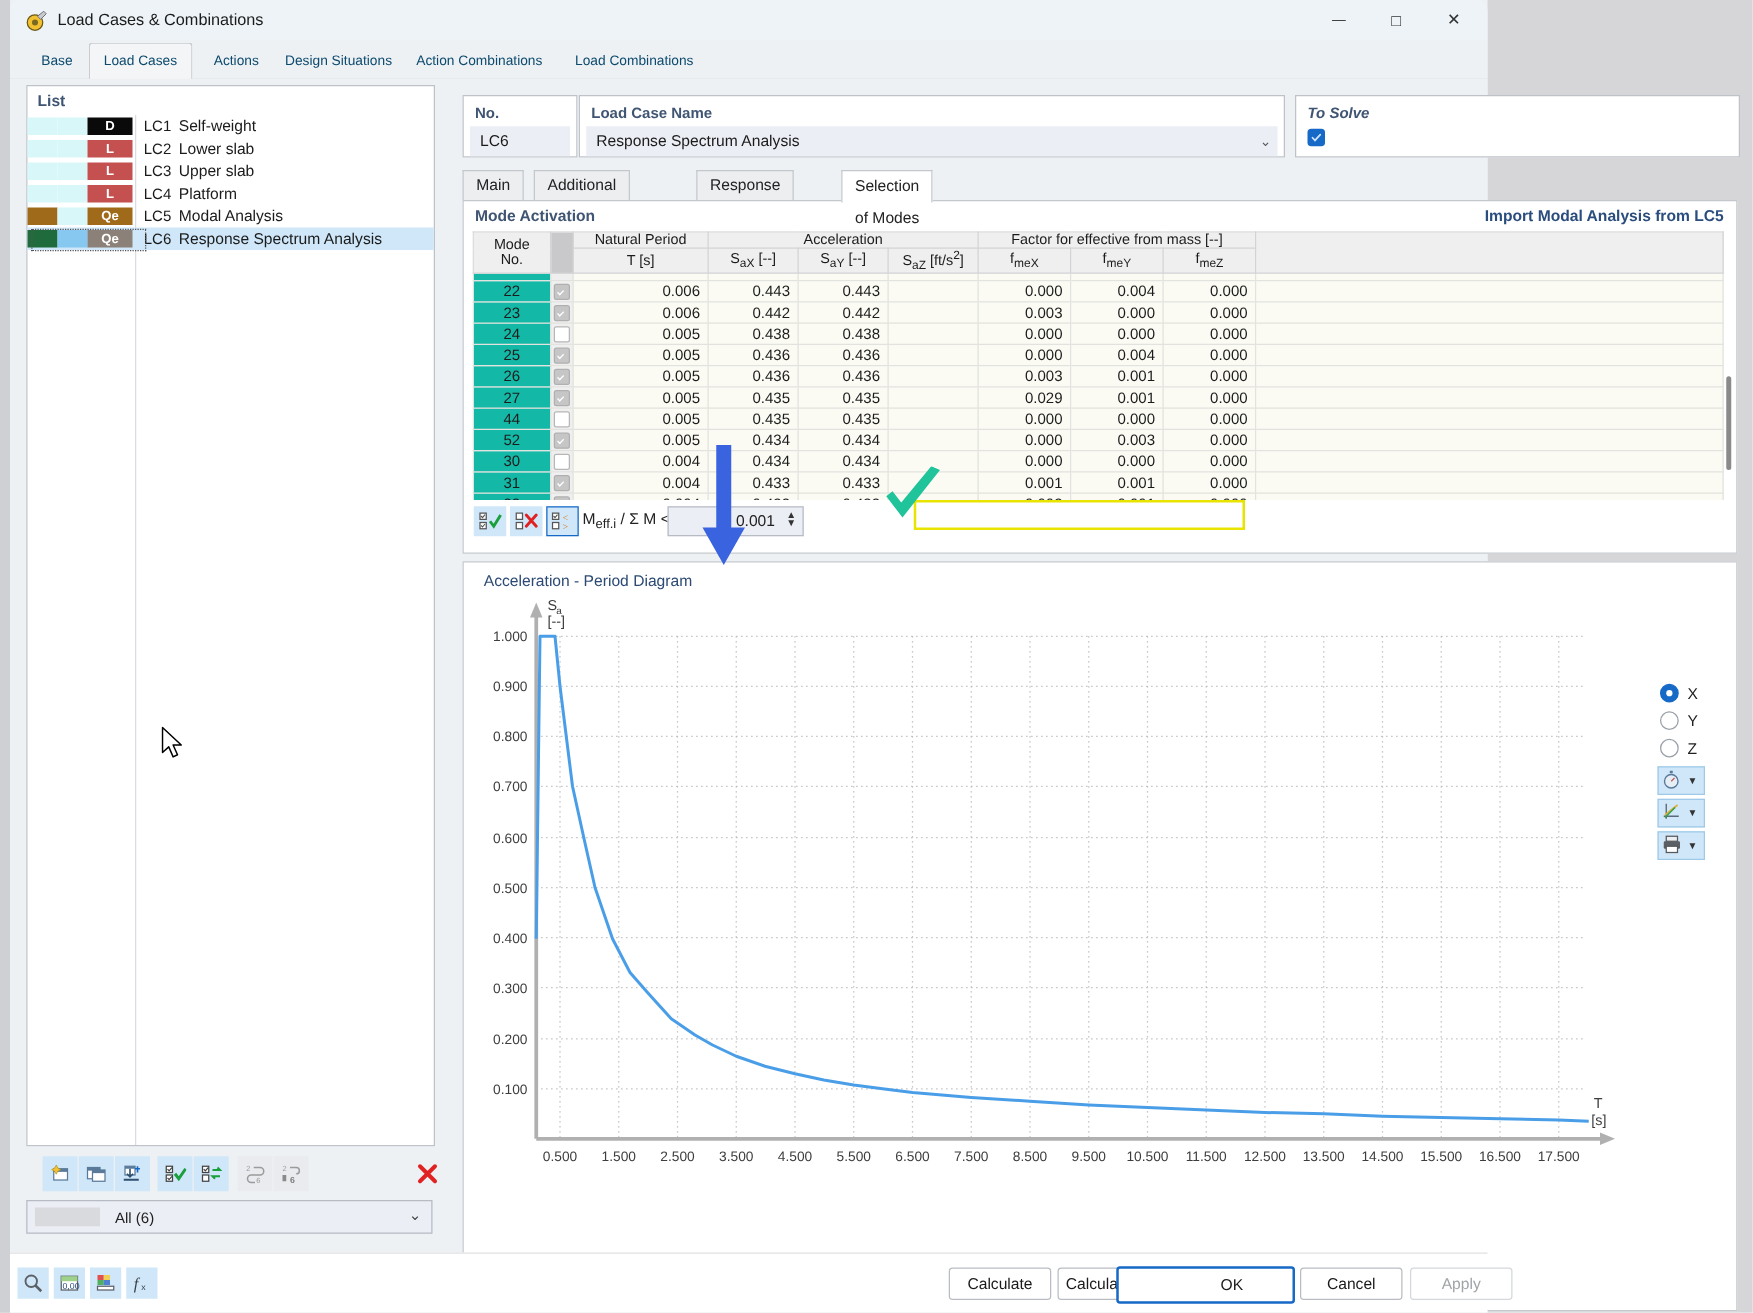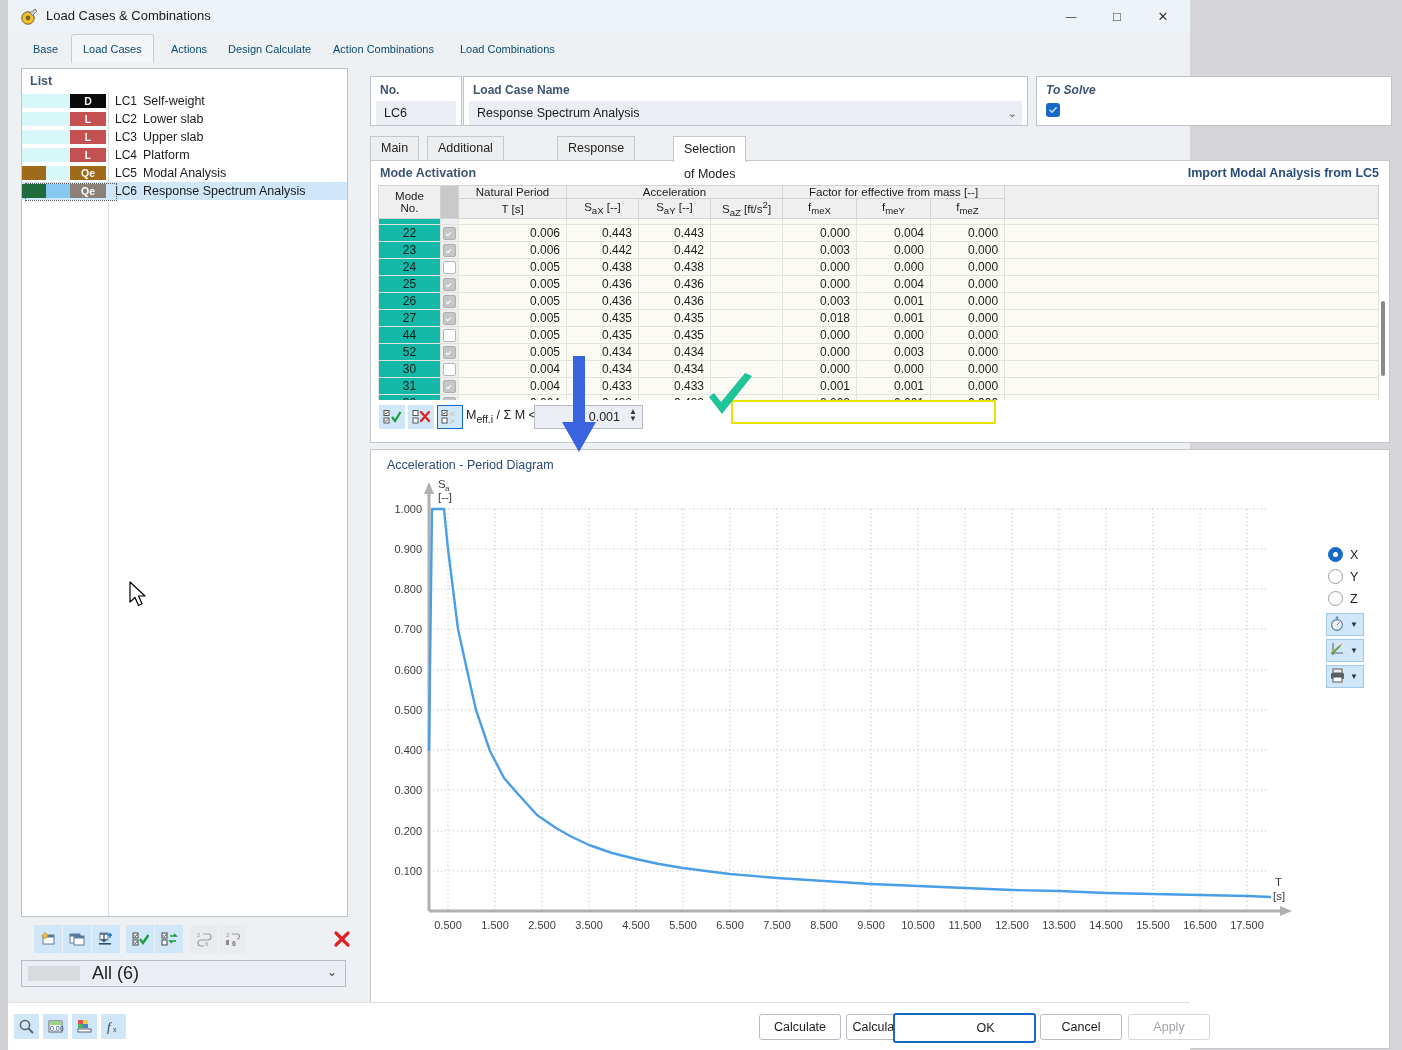--- a/index.html
+++ b/index.html
@@ -46,21 +46,21 @@
 
   
   .list-tb{position:absolute;left:13px;bottom:48px;width:325px;height:30px;}
   .tbtn{position:absolute;top:0;width:26px;height:26px;background:#cfe7f8;border:1px solid transparent;
      display:flex;align-items:center;justify-content:center;}
   .tbtn.plain{background:transparent;}
   .tbtn.dis{background:#e9ebee;}
   .lc-select{position:absolute;left:13px;bottom:16px;width:323px;height:25px;background:#eceef5;border:1px solid #b6bbc4;
      display:flex;align-items:center;}
   .lc-select .chip{width:52px;height:15px;background:#d9dadd;margin-left:6px;}
-  .lc-select .txt{margin-left:12px;font-size:18px;}
+  .lc-select .txt{margin-left:12px;font-size:12px;}
   .lc-select .chev{position:absolute;right:8px;top:4px;color:#444;font-size:12px;}
 
   
   .rpanel{position:absolute;left:352px;top:5px;right:12px;bottom:6px;}
 
   .fld{position:absolute;background:#fff;border:1px solid #bfc3c9;}
   .fld .cap{position:absolute;left:9px;top:6px;font-size:12px;color:#3f5573;font-weight:bold;}
   .fld .val{position:absolute;left:5px;top:24px;right:5px;height:24px;background:#eceef5;
       display:flex;align-items:center;padding-left:8px;font-size:12.5px;color:#1b1b1b;}
   .combo-chev{position:absolute;right:10px;top:6px;color:#555;font-size:11px;}
@@ -147,21 +147,21 @@
       </div>
     <div class="wbtn close">
         <span>✕</span>
       </div>
   </div>
 
   <div class="tabstrip">
     <div class="tab" style="left:13px;">Base</div>
     <div class="tab active" style="left:63px;">Load Cases</div>
     <div class="tab" style="left:151px;">Actions</div>
-    <div class="tab" style="left:208px;">Design Calculate</div>
+    <div class="tab" style="left:208px;">Design Situations</div>
     <div class="tab" style="left:313px;">Action Combinations</div>
     <div class="tab" style="left:440px;">Load Combinations</div>
   </div>
 
   <div class="page">
 
     <div class="listpanel">
       <div class="list-hdr">List</div>
       <div class="divline"></div>
       <div class="lc-rows">
@@ -431,21 +431,21 @@
                 <td class="num">0.000</td>
                 <td class="tail"></td>
               </tr>
               <tr>
                 <td class="no">27</td>
                 <td class="ck"><span class="rowcb on"></span></td>
                 <td class="num">0.005</td>
                 <td class="num">0.435</td>
                 <td class="num">0.435</td>
                 <td class="blank"></td>
-                <td class="num">0.018</td>
+                <td class="num">0.029</td>
                 <td class="num">0.001</td>
                 <td class="num">0.000</td>
                 <td class="tail"></td>
               </tr>
               <tr>
                 <td class="no">44</td>
                 <td class="ck"><span class="rowcb"></span></td>
                 <td class="num">0.005</td>
                 <td class="num">0.435</td>
                 <td class="num">0.435</td>

